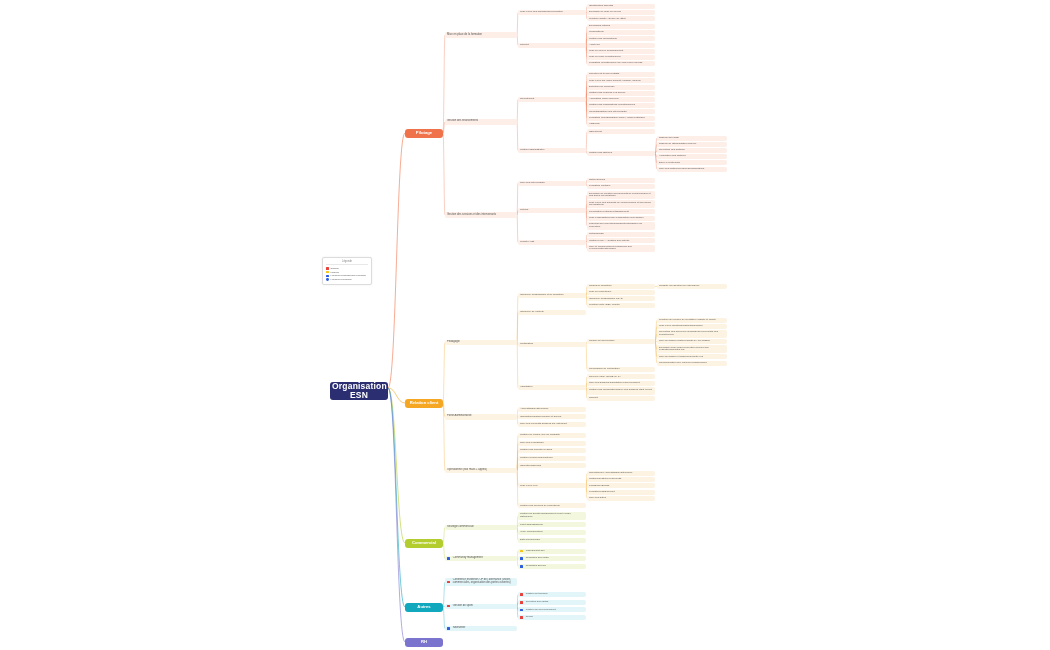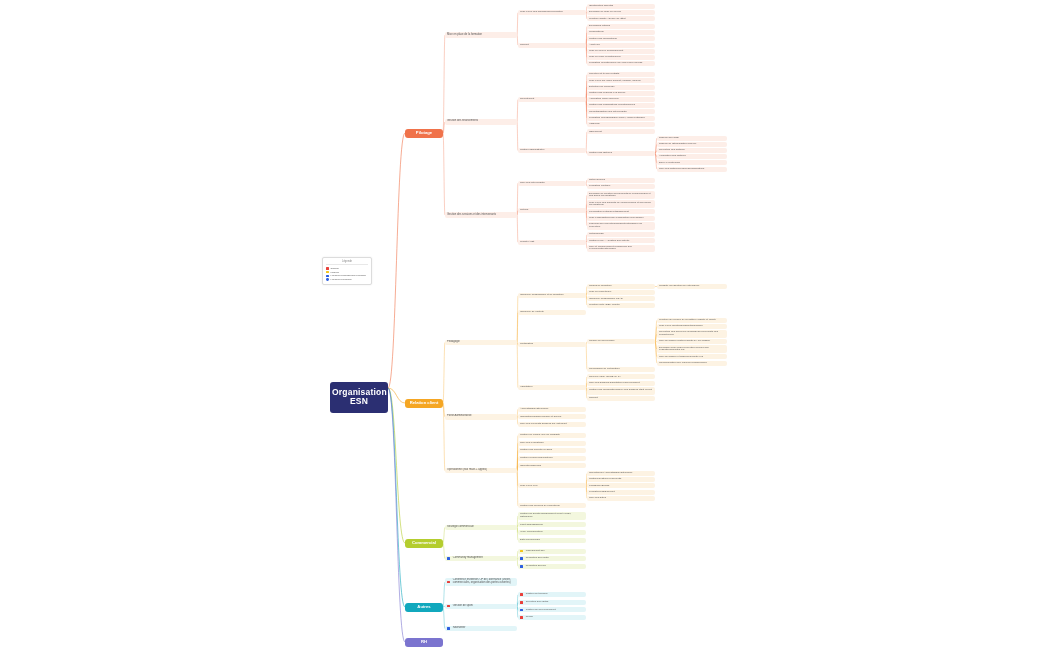--- a/index.html
+++ b/index.html
@@ -560,17 +560,17 @@
         <span class="sq" style="background: rgb(232, 64, 58);"></span>
         <span class="lbl">Relais</span>
       </div>
       <div class="node lvl2" style="left: 445px; top: 626.048px; width: 72px; min-height: 5.224px; background: rgb(226, 245, 248); color: rgb(85, 85, 85);">
         <span class="sq" style="background: rgb(45, 95, 224);"></span>
         <span class="lbl">Newsletter</span>
       </div>
       <div class="node branch" style="left: 405px; top: 637.5px; width: 38px; min-height: 9px; background: rgb(123, 116, 207); height: 9px;">
         <span class="lbl">RH</span>
       </div>
-      <div class="node root" style="left: 330px; top: 381.5px; width: 58px; height: 31px;">
+      <div class="node root" style="left: 330px; top: 381.5px; width: 58px; height: 18px;">
         <span class="lbl">Organisation ESN</span>
       </div>
     </div>
 </div>
 
 </body></html>

